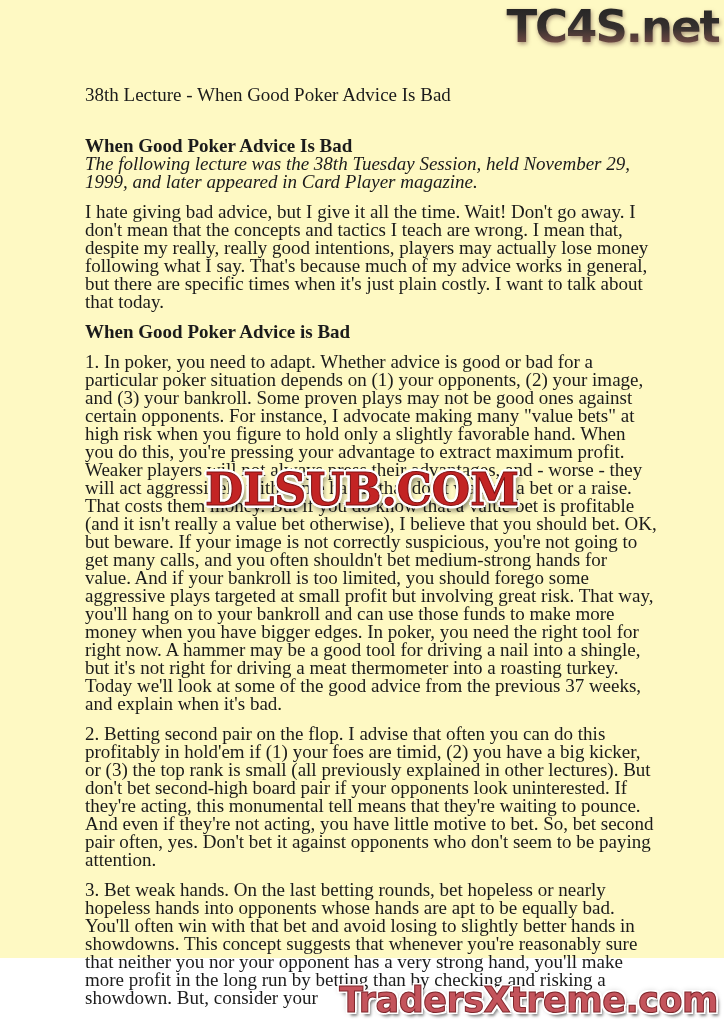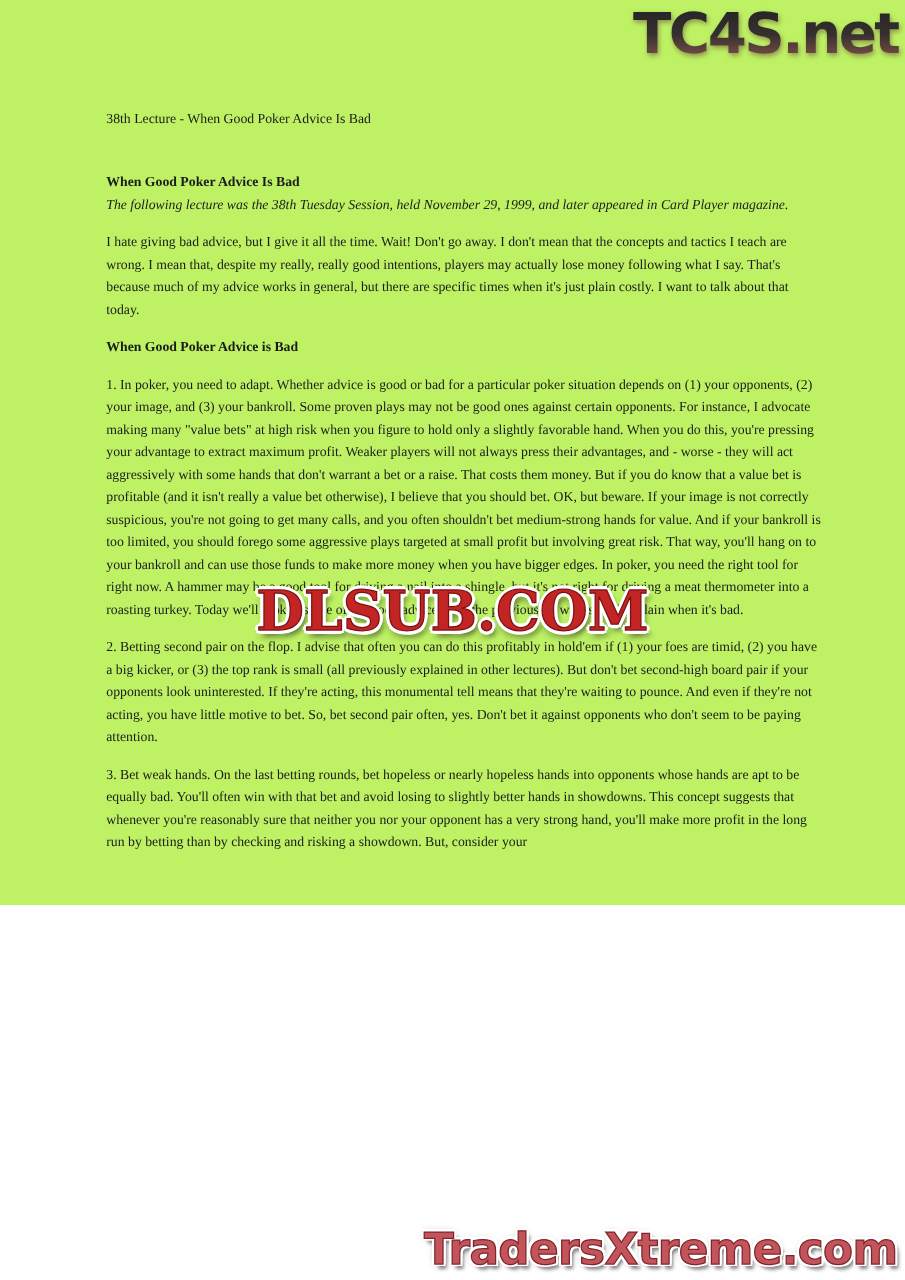--- a/index.html
+++ b/index.html
@@ -7,22 +7,22 @@
     padding: 0;
     width: 724px;
     height: 1024px;
     overflow: hidden;
     background: #ffffff;
   }
   .page {
     position: absolute;
     inset: 0;
     width: 724px;
-    height: 724px;
-    background: #bef264;
+    height: 958px;
+    background: #fef9c3;
     font-family: "Liberation Serif", serif;
   }
 
   
   .top-logo {
     position: absolute;
     top: 0px;
     right: 5px;
     font-family: "DejaVu Sans", sans-serif;
     font-weight: bold;
@@ -35,21 +35,21 @@
     filter: drop-shadow(1px 2px 2px rgba(100, 65, 60, 0.55));
     white-space: nowrap;
   }
 
   
   .content {
     position: absolute;
     left: 85px;
     top: 86px;
     width: 572px;
-    font-size: 11px;
+    font-size: 19px;
     line-height: 18px;
     color: #1b1b1b;
     text-align: left;
   }
   .block { margin: 12px 0 0 0; }
   .first-block { margin-top: 0; }
   .title-block { margin-top: 33px; }
   .bold { font-weight: bold; font-family: Liberation Serif, serif; }
   .italic { font-style: italic; }
 

